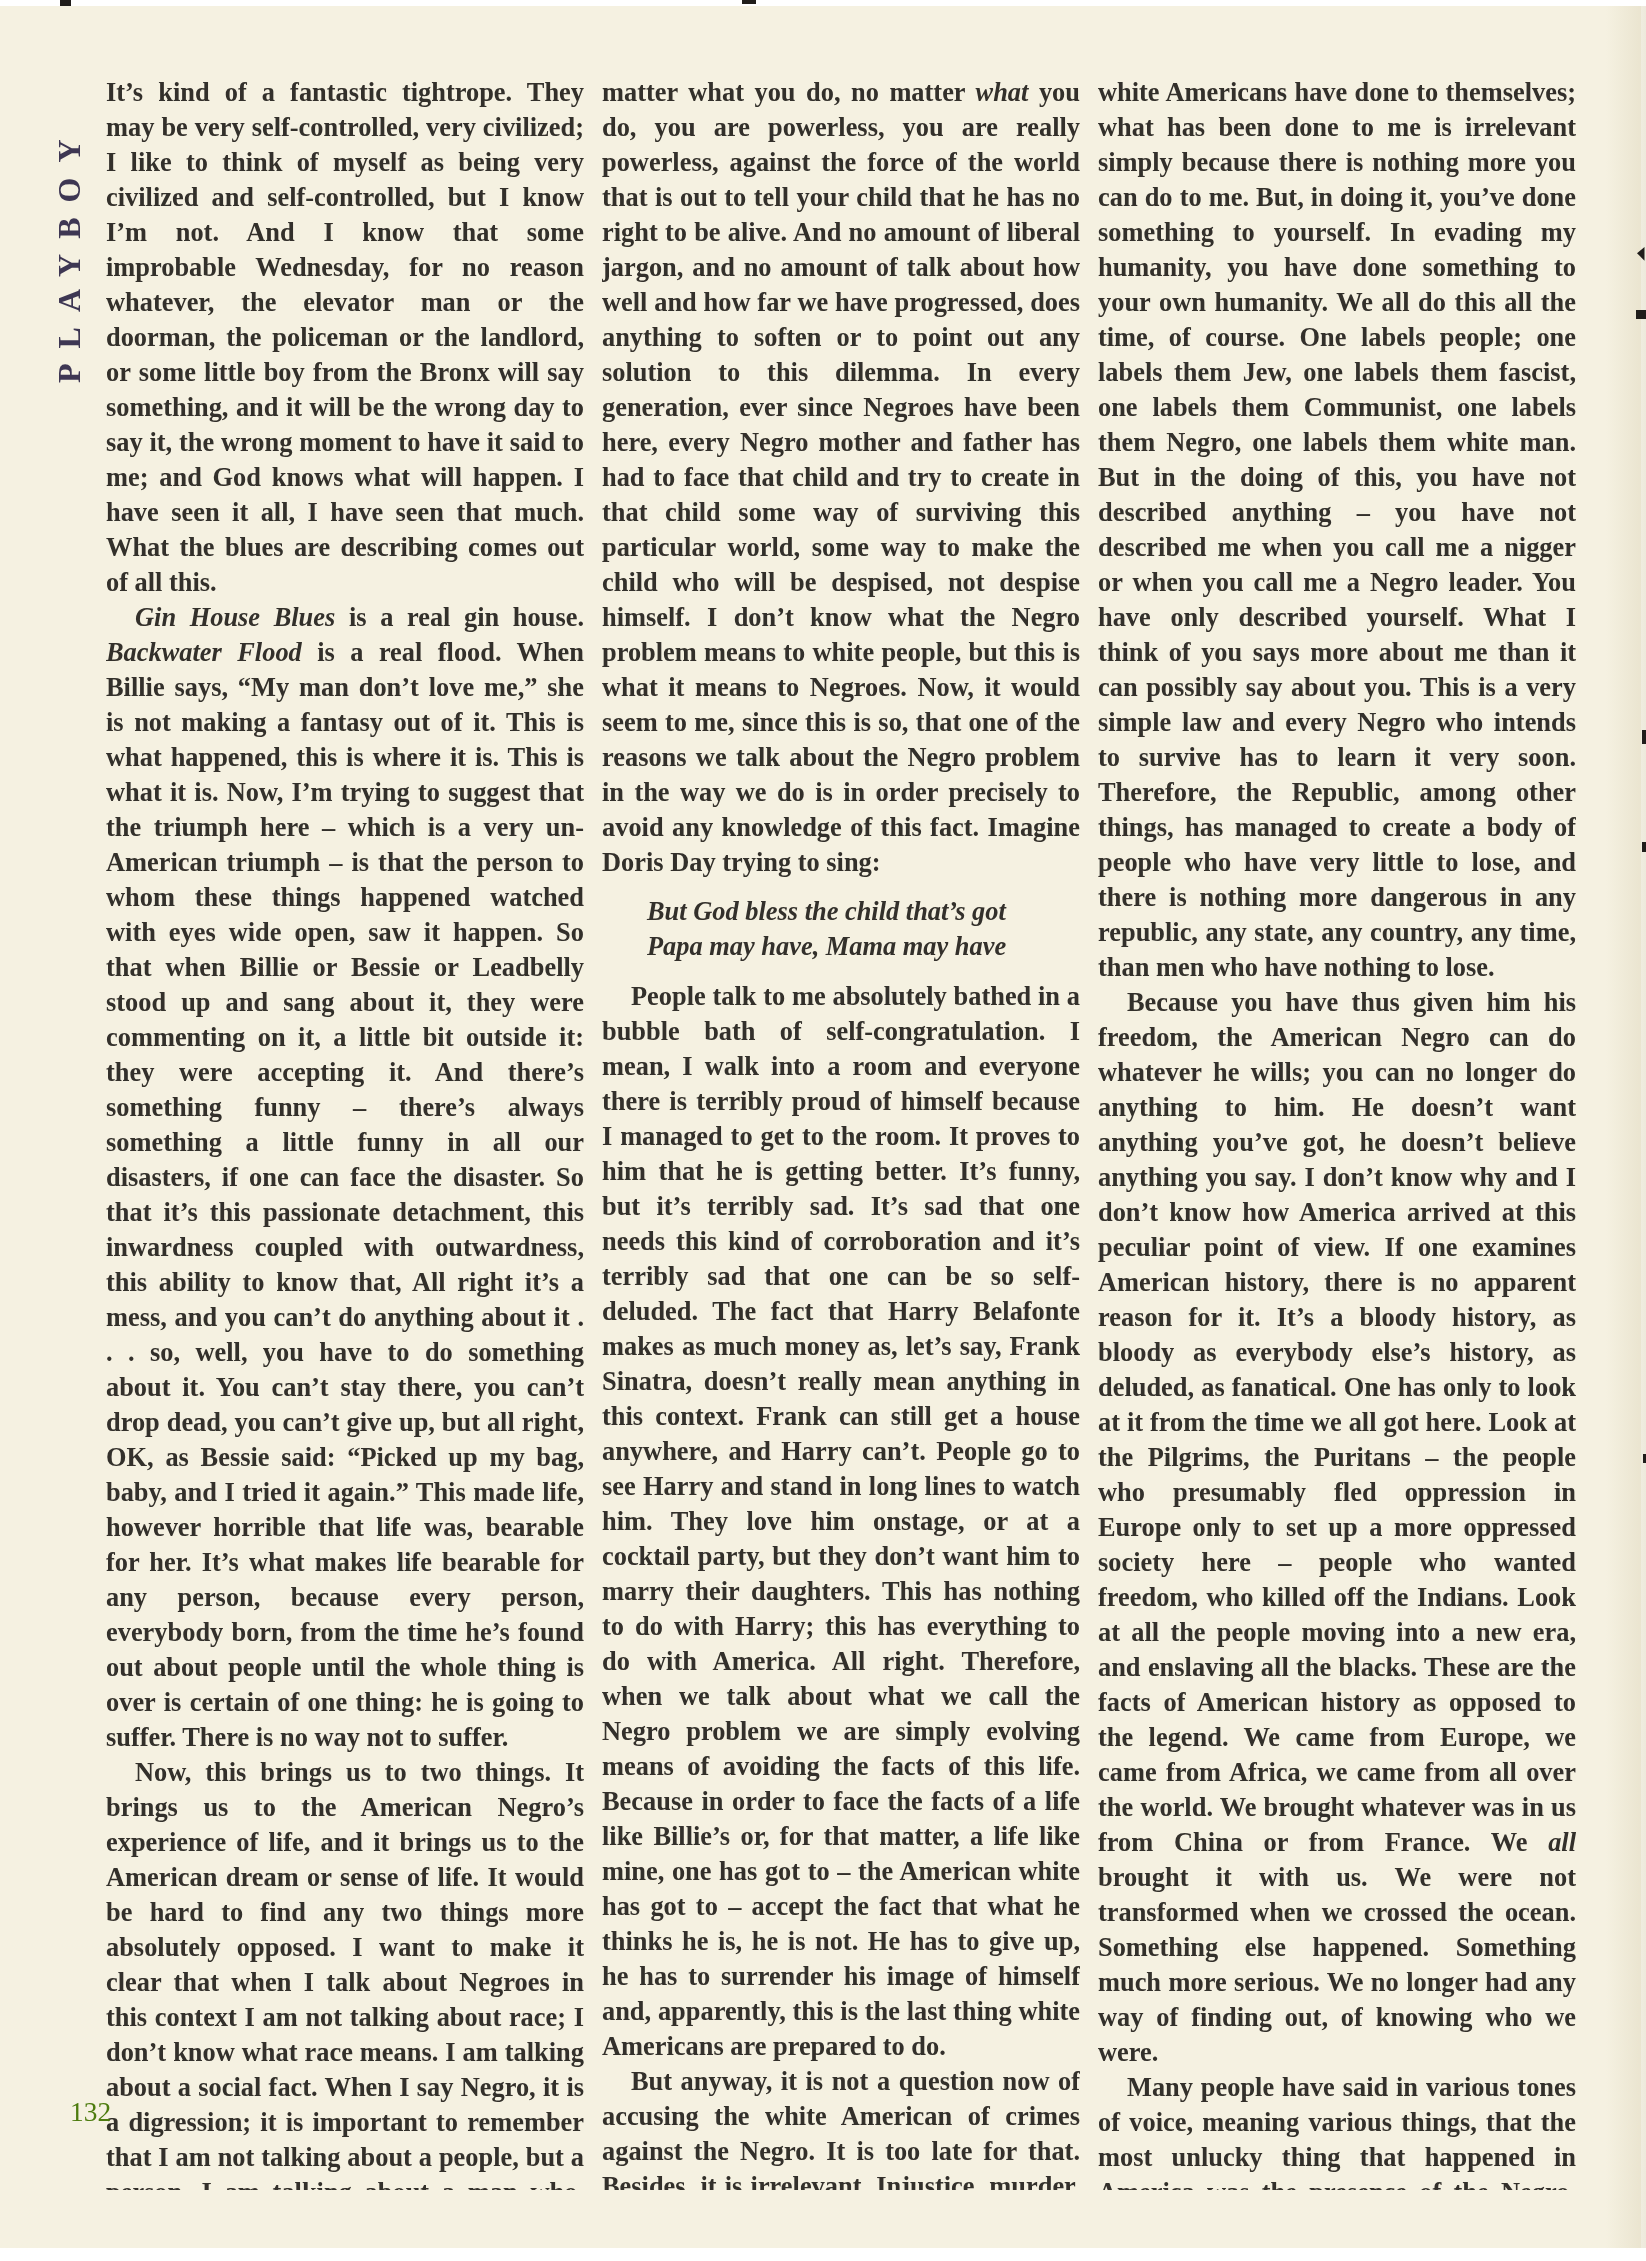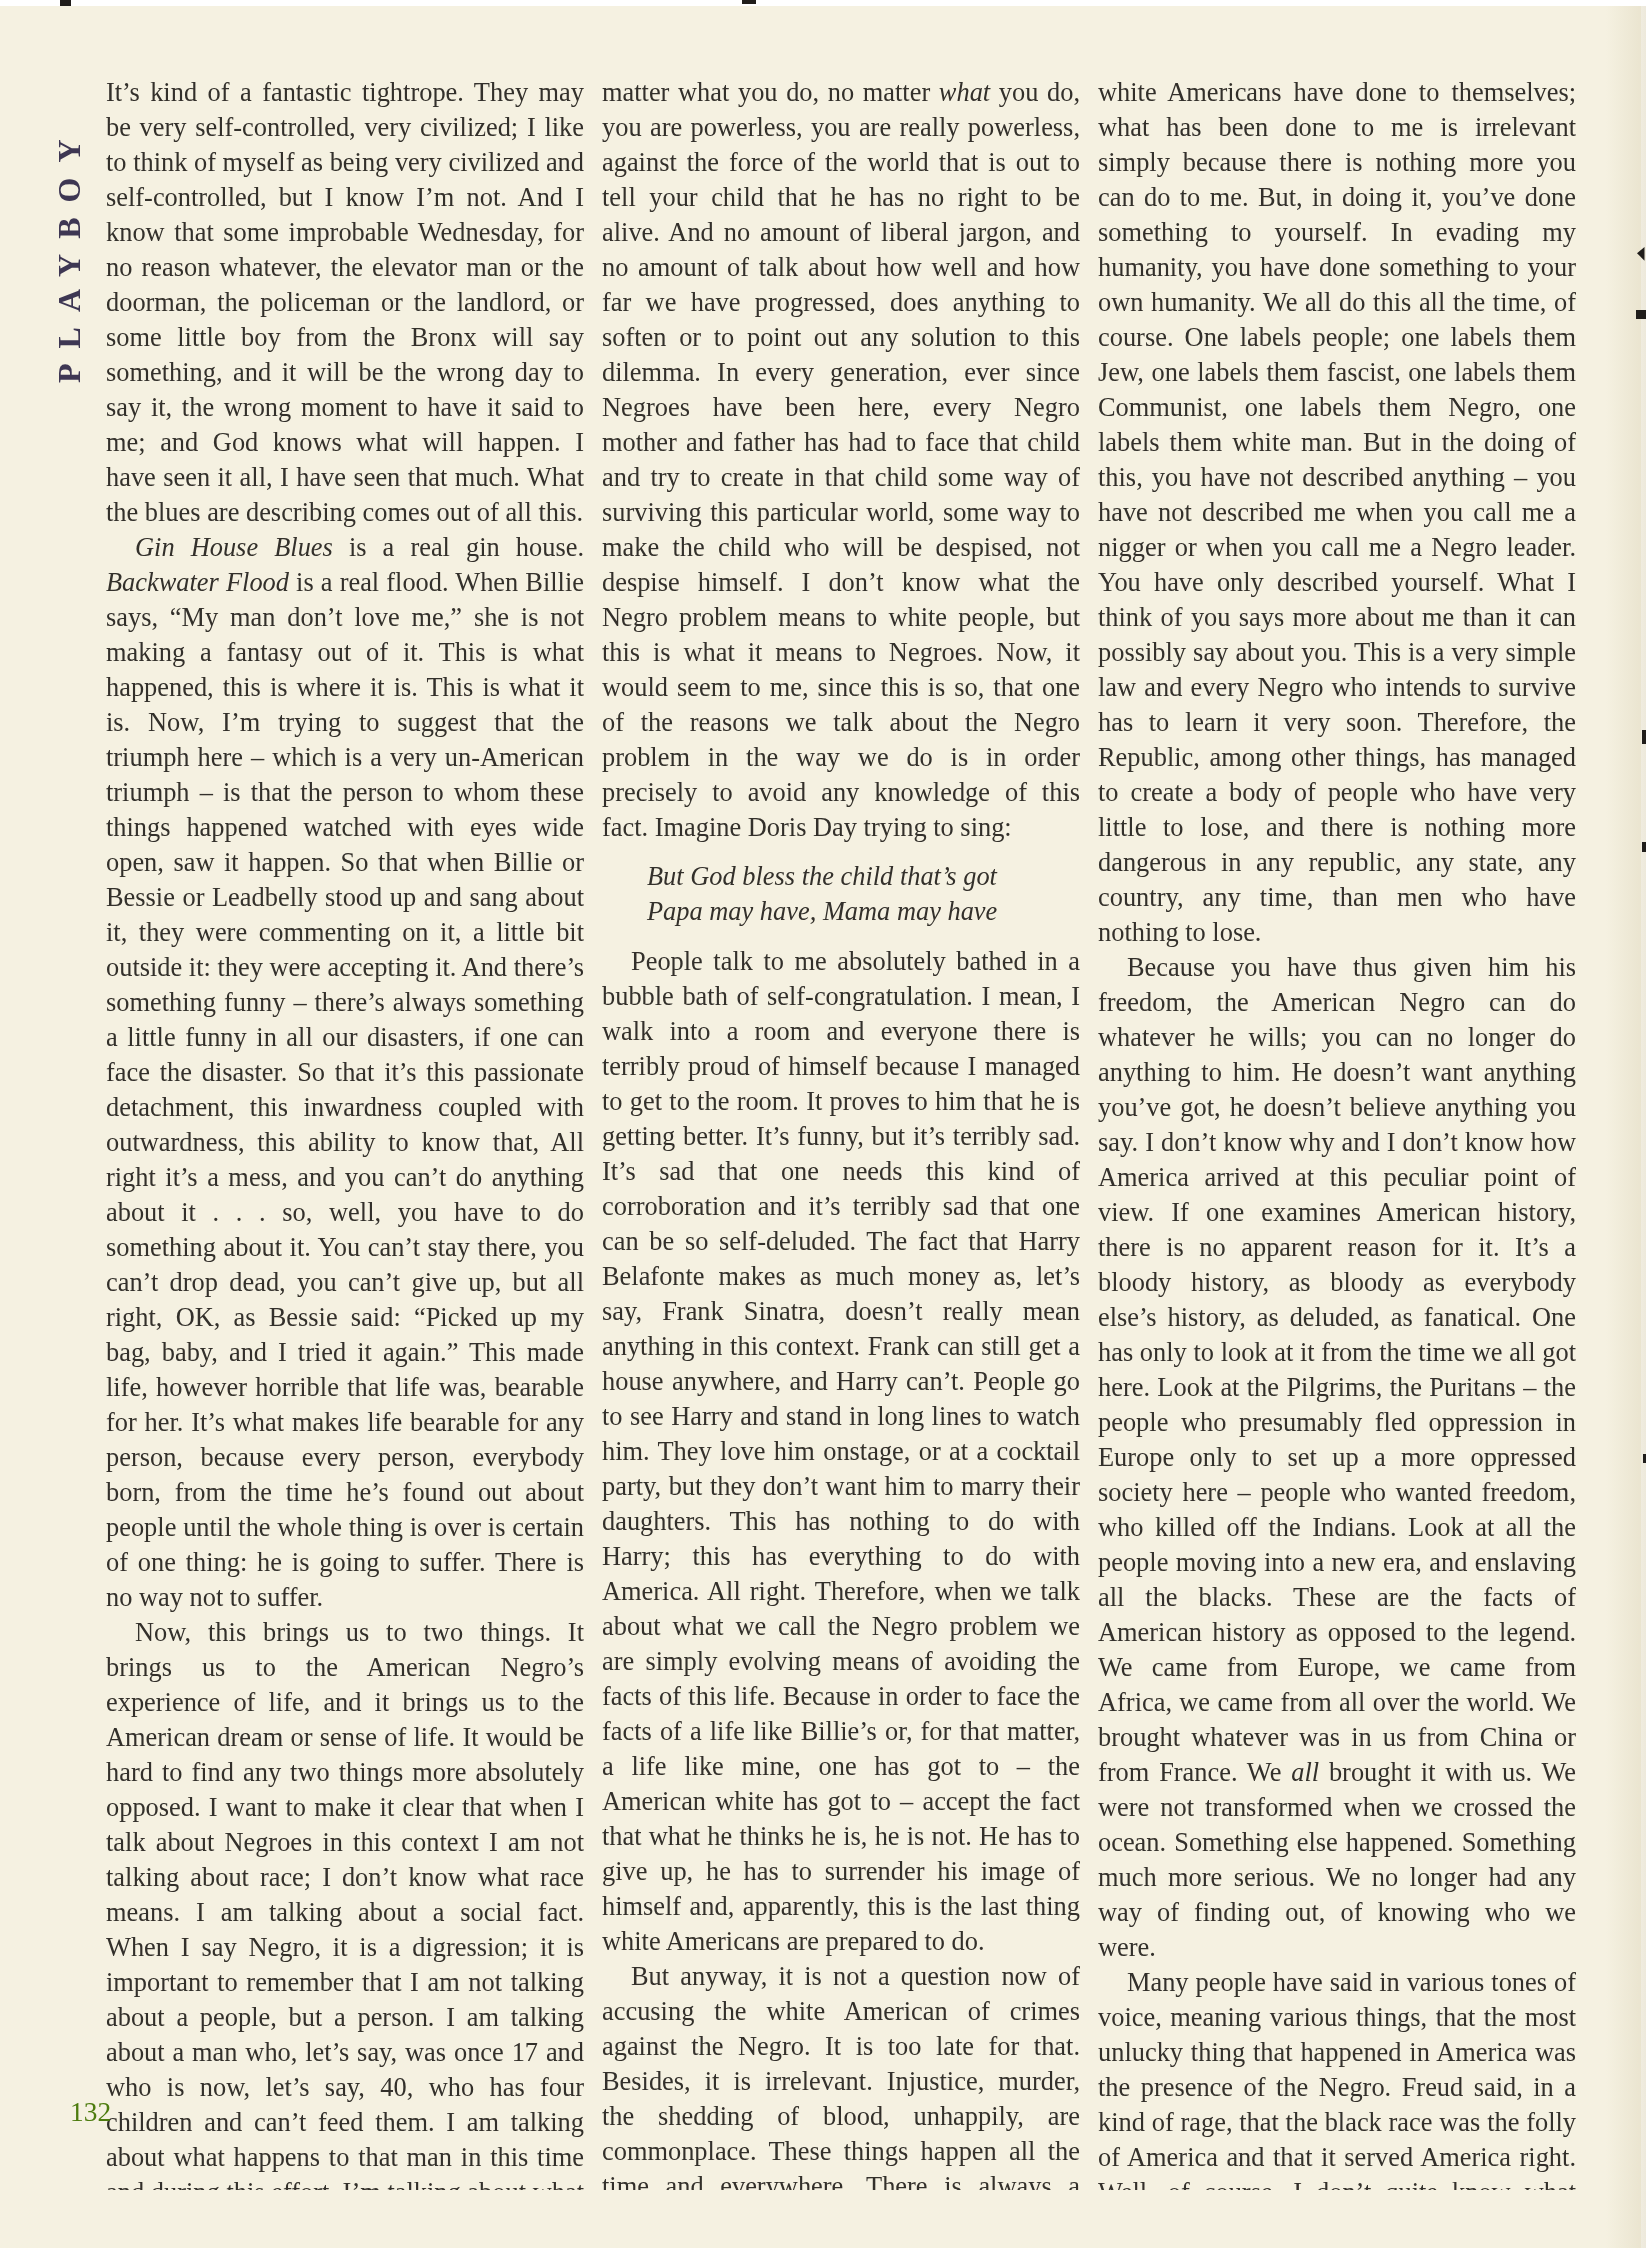--- a/index.html
+++ b/index.html
@@ -33,20 +33,21 @@
     letter-spacing:15px;
     color:#3e3753;
     white-space:nowrap;
   }
   
   .cols{
     position:absolute;
     left:106px;top:75px;
     display:flex;
     gap:18px;
+    font-weight:bold;
   }
   .col{
     width:478px;
     height:2115px;
     overflow:hidden;
     color:#33302b;
     font-size:26.4px;
     line-height:35px;
     text-align:justify;
   }

